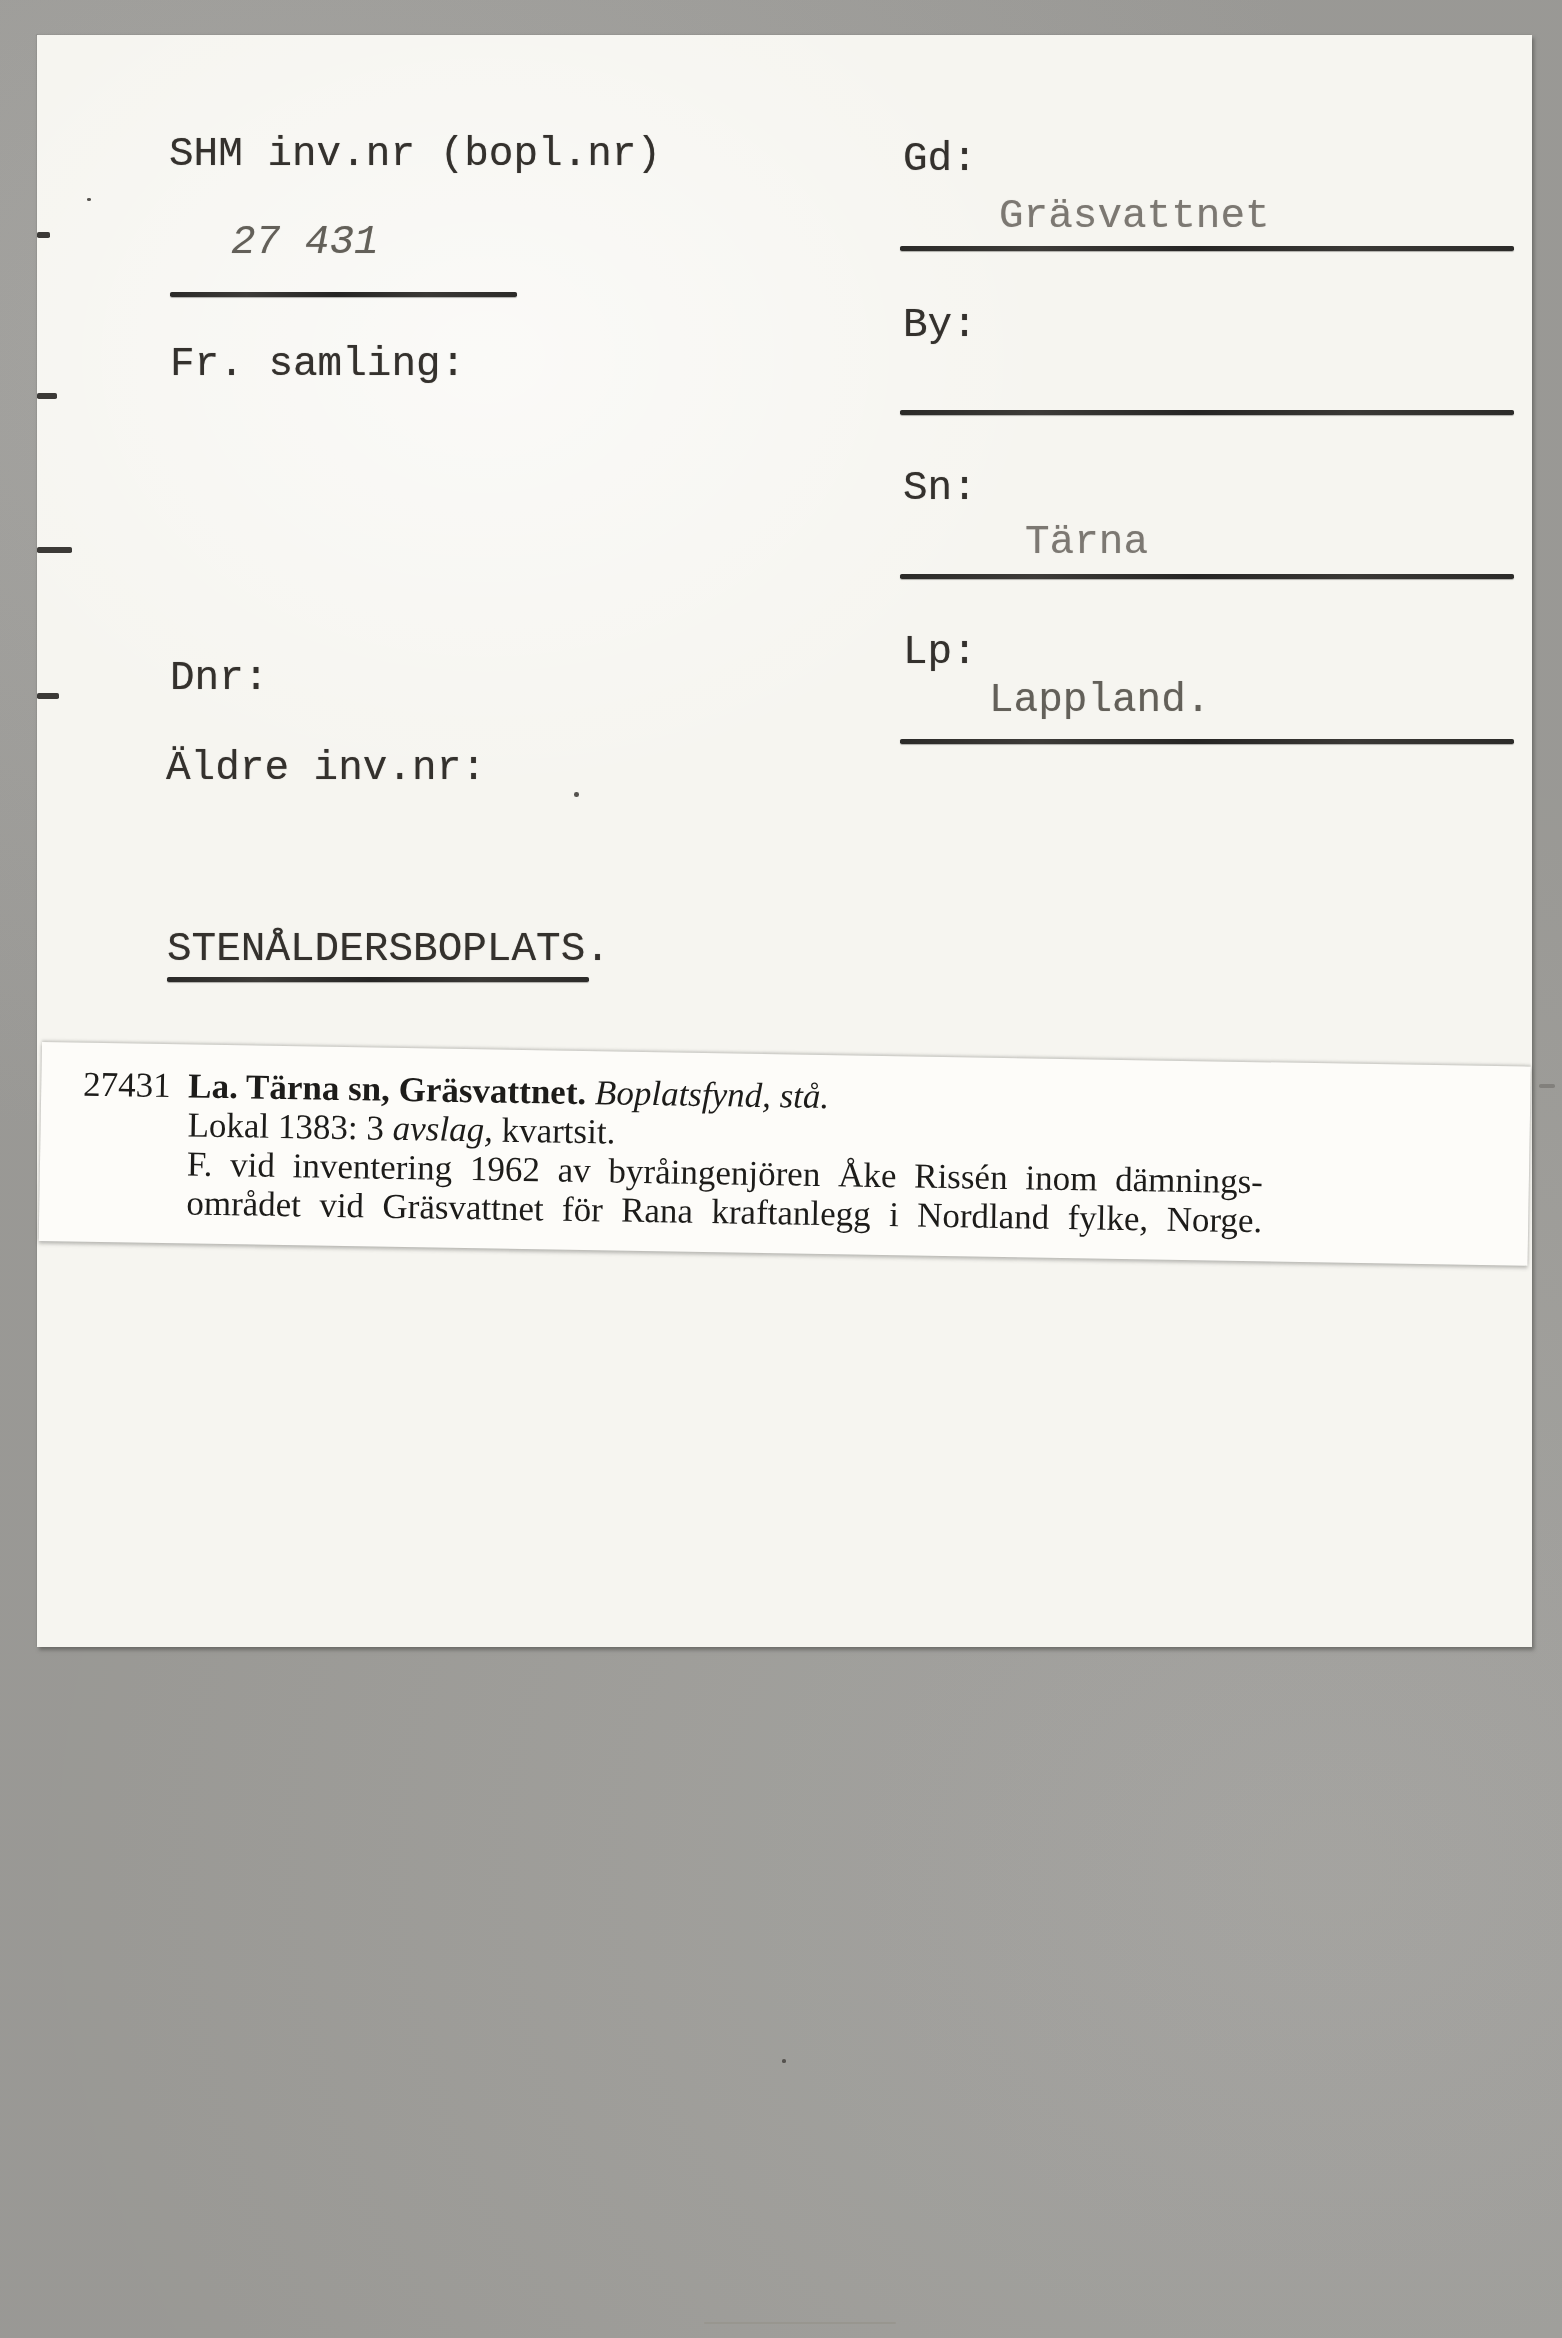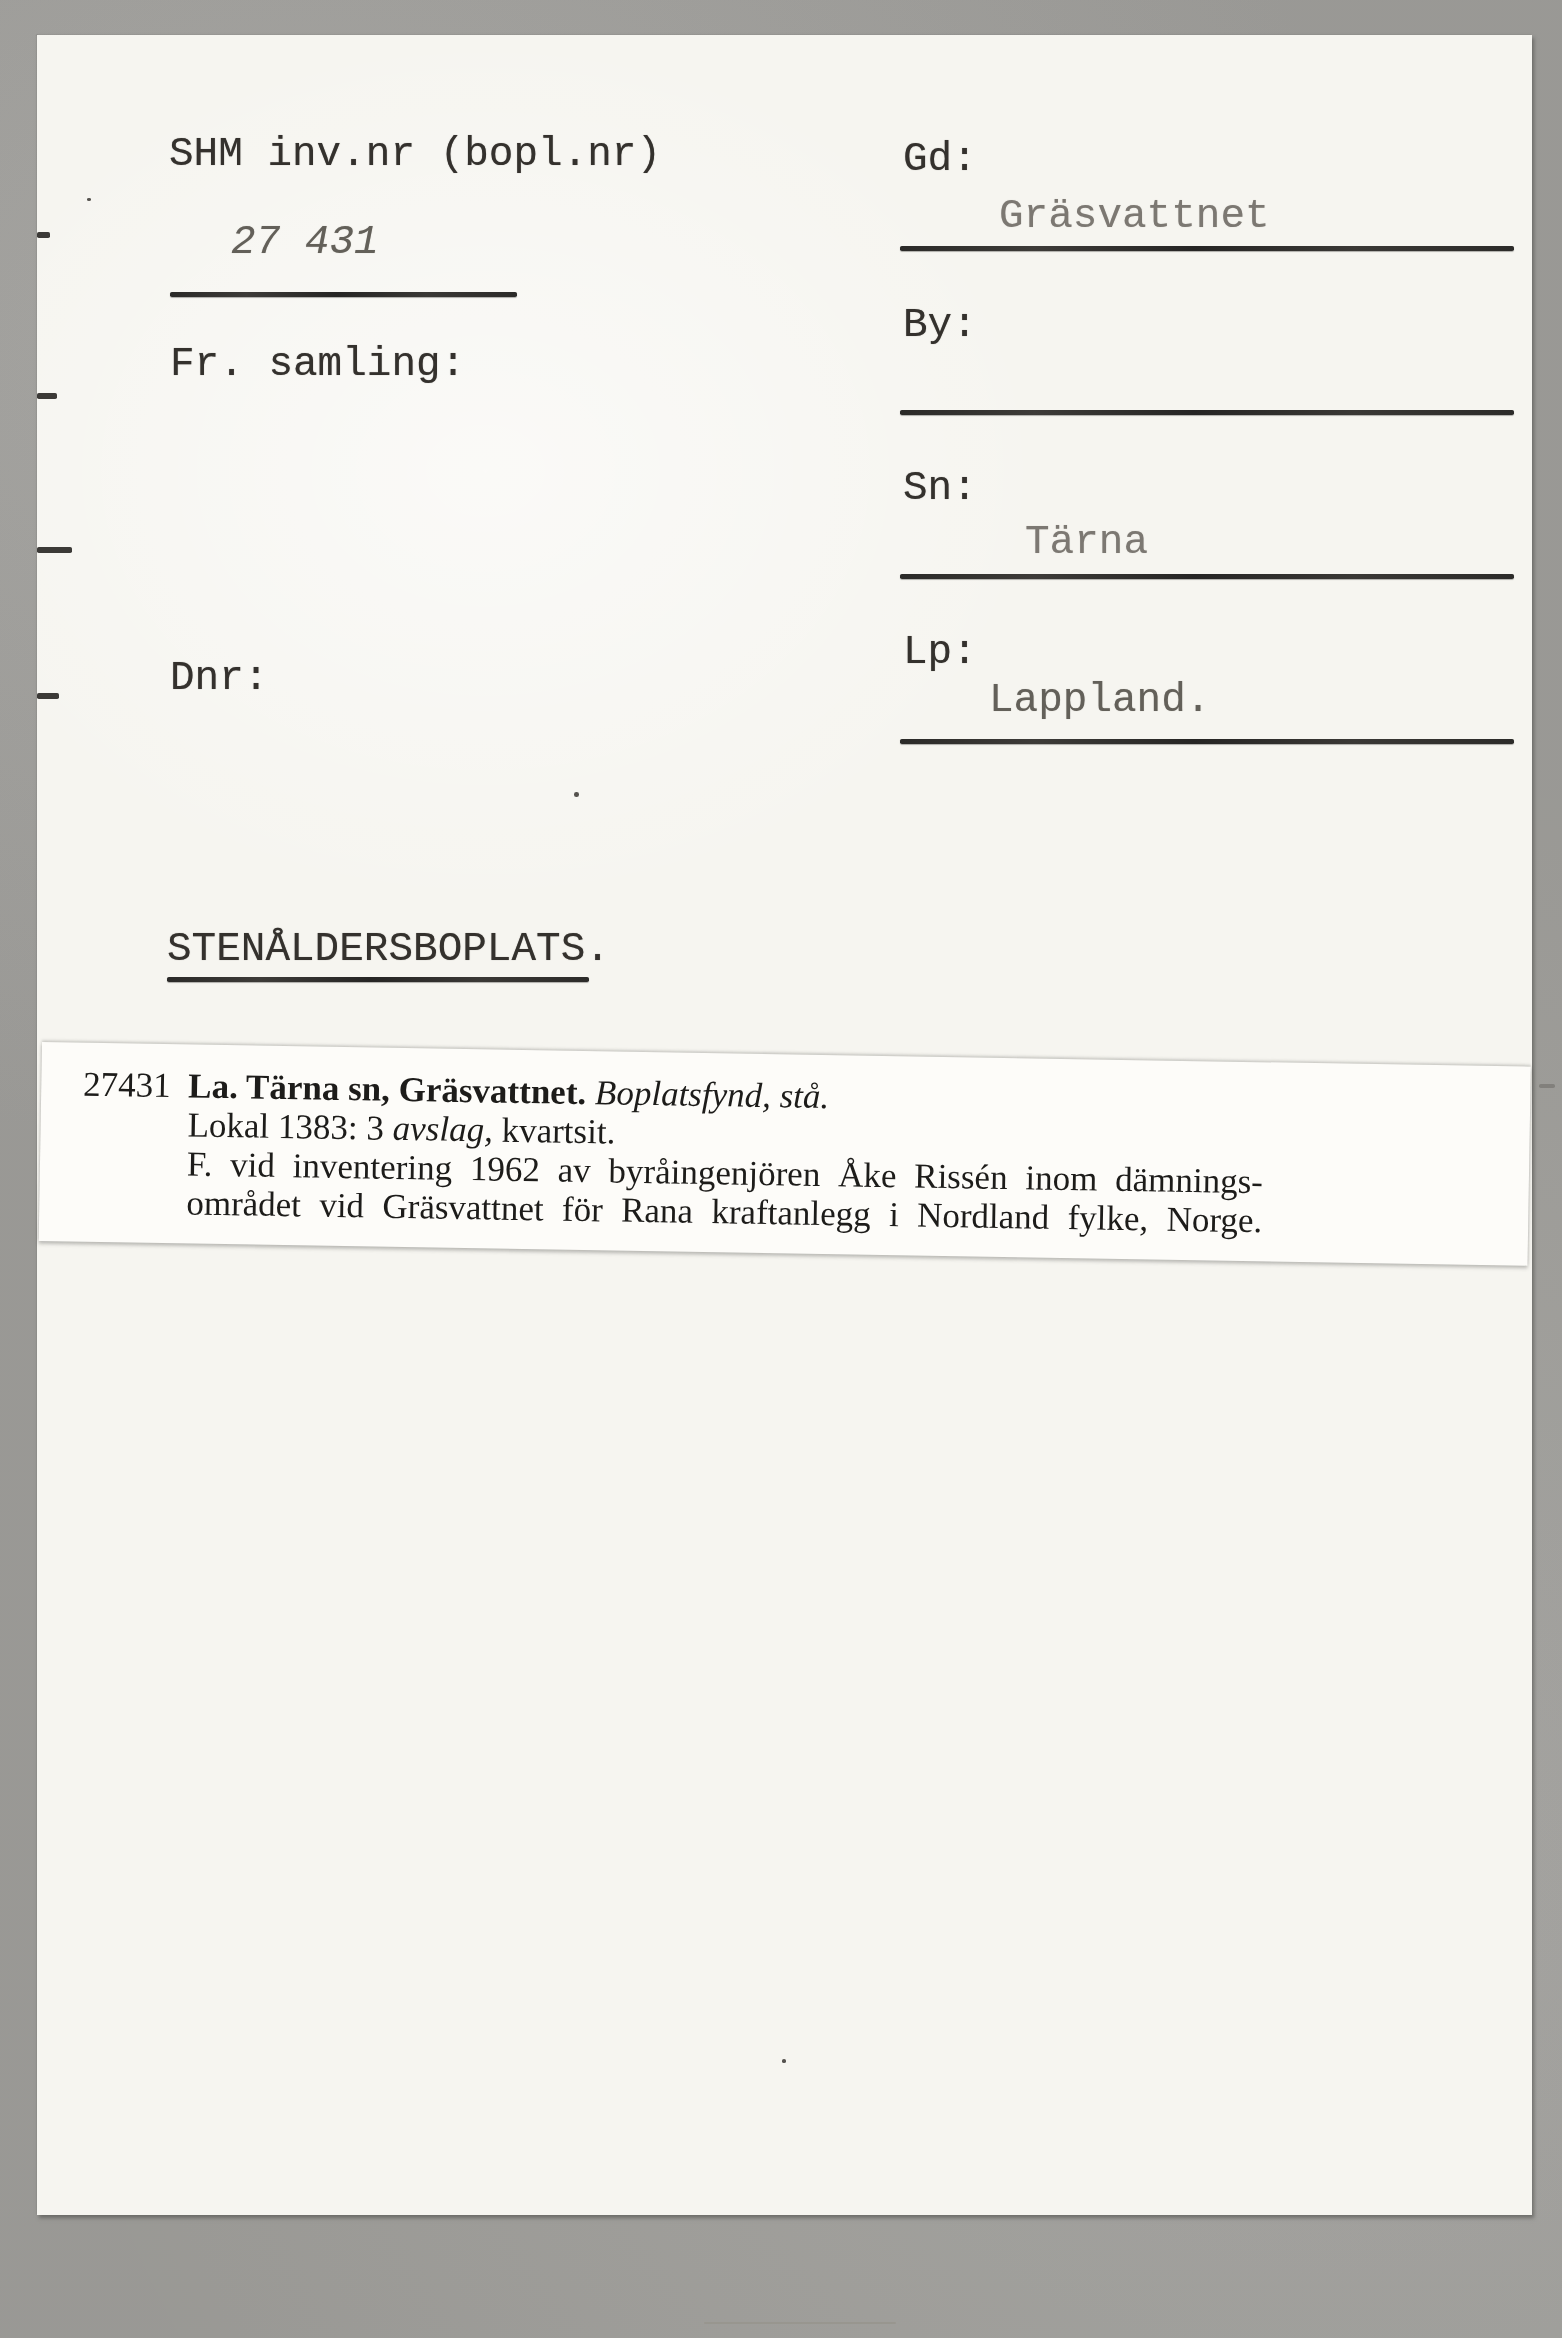--- a/index.html
+++ b/index.html
@@ -8,21 +8,21 @@
     width:1562px;height:2338px;
     overflow:hidden;
     background:
       radial-gradient(ellipse 1096px 822px at 20% 15%, rgba(255,255,255,0.06), rgba(0,0,0,0.04)),
       radial-gradient(ellipse 1279px 1096px at 85% 80%, rgba(255,255,255,0.04), rgba(0,0,0,0.05)),
       #a8a7a3;
     font-family:"Liberation Sans", sans-serif;
   }
   
   .paper{
-    position:absolute;left:37px;top:35px;width:1495px;height:2180px;
+    position:absolute;left:37px;top:35px;width:1495px;height:1612px;
     background:
       radial-gradient(ellipse 822px 640px at 30% 20%, rgba(255,255,255,0.5), rgba(255,255,255,0) 70%),
       #f6f5f0;
     box-shadow:1.8px 2.7px 3.7px rgba(70,70,66,0.55), -0.9px -0.9px 0.9px rgba(60,60,58,0.25);
   }
   
   .tw{
     position:absolute;
     font-family:"Liberation Mono", monospace;
     font-size:41px;line-height:48px;white-space:pre;
@@ -68,20 +68,21 @@
 
     <div class="tw" style="left:132px;top:95px;">SHM inv.nr (bopl.nr)</div>
 
     <div class="tw mid" style="left:194px;top:183px;font-style:italic;">27 431</div>
     <div class="rule" style="left:133px;top:257px;width:347px;"></div>
 
     <div class="tw" style="left:133px;top:305px;">Fr. samling:</div>
 
     <div class="tw" style="left:133px;top:619px;">Dnr:</div>
 
+    <div class="tw" style="left:129px;top:709px;">Äldre inv.nr:</div>
 
     <div class="tw" style="left:130px;top:890px;">STENÅLDERSBOPLATS.</div>
     <div class="rule" style="left:130px;top:942px;width:422px;"></div>
 
     <div class="tw" style="left:866px;top:100px;">Gd:</div>
     <div class="tw faded" style="left:962px;top:157px;">Gräsvattnet</div>
     <div class="rule" style="left:863px;top:211px;width:614px;"></div>
 
     <div class="tw" style="left:866px;top:266px;">By:</div>
     <div class="tw faded" style="left:962px;top:323px;"></div>

